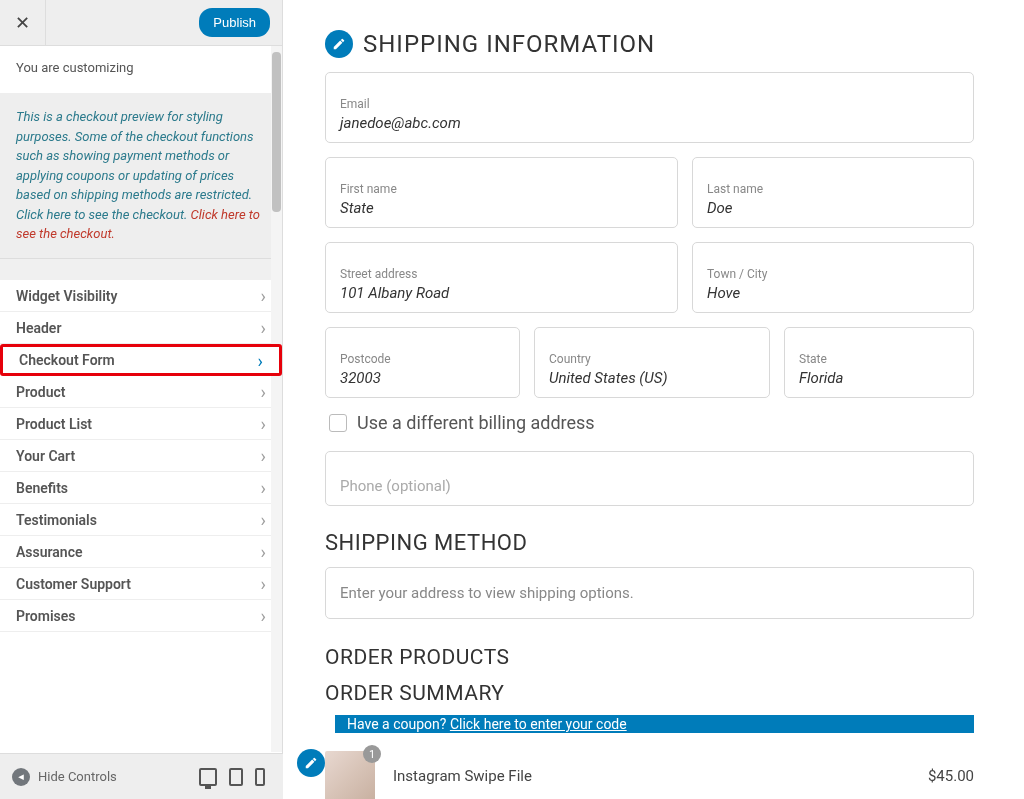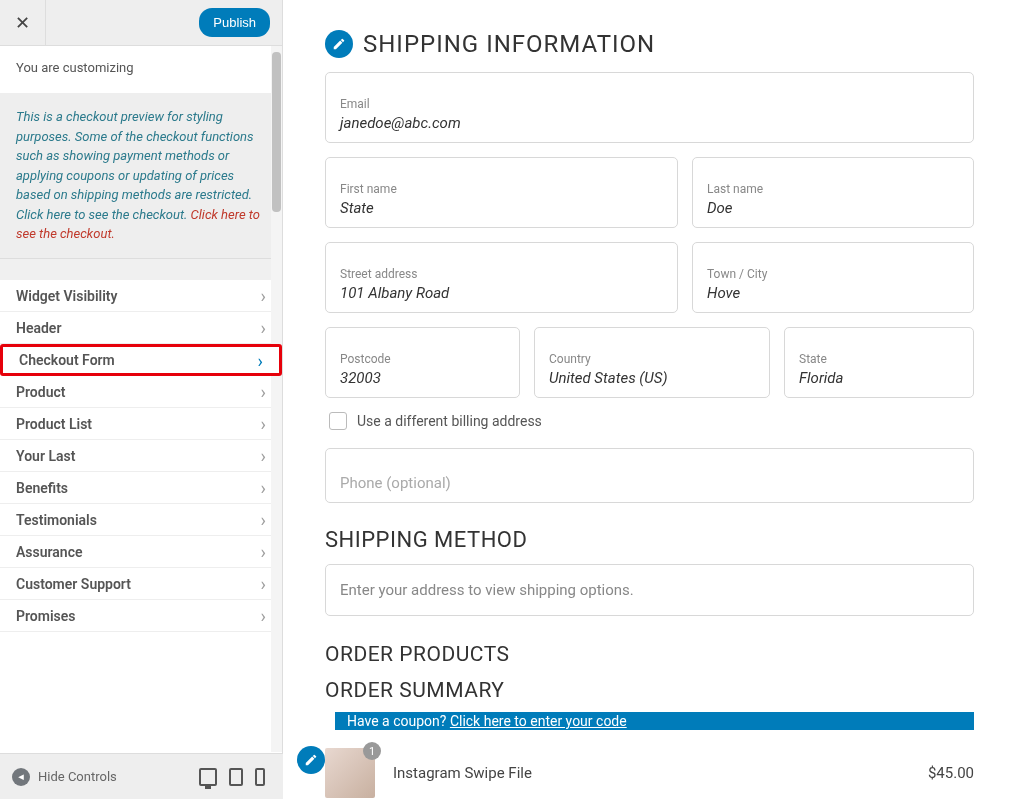--- a/index.html
+++ b/index.html
@@ -47,21 +47,21 @@
 
   .form-row { display:flex; gap:14px; margin-bottom:14px; }
   .field { flex:1; border:1px solid #d8d8d8; border-radius:5px; padding:24px 14px 10px 14px; background:#fff; }
   .field-label { font-size:12px; color:#888; display:block; margin-bottom:2px; }
   .field-value { font-size:15px; color:#333;font-style:italic; }
   .field-placeholder { font-size:15px; color:#aaa; }
   .field.grow1 { flex: 1; }
 
   .checkbox-row { display:flex; align-items:center; margin: 6px 0 18px 4px; }
   .cb { width:18px; height:18px; border:1px solid #bbb; border-radius:3px; margin-right:10px; background:#fff; cursor:pointer; }
-  .cb-label { font-size:14px; color:#555; }
+  .cb-label { font-size:18px; color:#555; }
 
   .method-title { font-size:22px; color:#333; margin: 24px 0 12px 0; letter-spacing:0.5px; }
   .method-box { border:1px solid #d8d8d8; border-radius:5px; padding:16px 14px; font-size:15px; color:#888; margin-bottom:26px; }
 
   .products-title { font-size:21px; color:#333; margin-bottom:12px; letter-spacing:0.5px; }
   .summary-title { font-size:21px; color:#333; margin-bottom:10px; letter-spacing:0.5px; }
 
   .coupon-bar { background:#007cba; color:#fff; padding:1px 12px; margin:0 0 8px 10px; font-size:14px; }
 
   .product-row { display:flex; align-items:center; padding:10px 0; border-bottom:1px solid #eee; position:relative; }
@@ -111,21 +111,21 @@
       </div>
     <div class="panel-item">
         <span class="lbl">Product</span>
         <span class="chev">›</span>
       </div>
     <div class="panel-item">
         <span class="lbl">Product List</span>
         <span class="chev">›</span>
       </div>
     <div class="panel-item">
-        <span class="lbl">Your Last</span>
+        <span class="lbl">Your Cart</span>
         <span class="chev">›</span>
       </div>
     <div class="panel-item">
         <span class="lbl">Benefits</span>
         <span class="chev">›</span>
       </div>
     <div class="panel-item">
         <span class="lbl">Testimonials</span>
         <span class="chev">›</span>
       </div>

